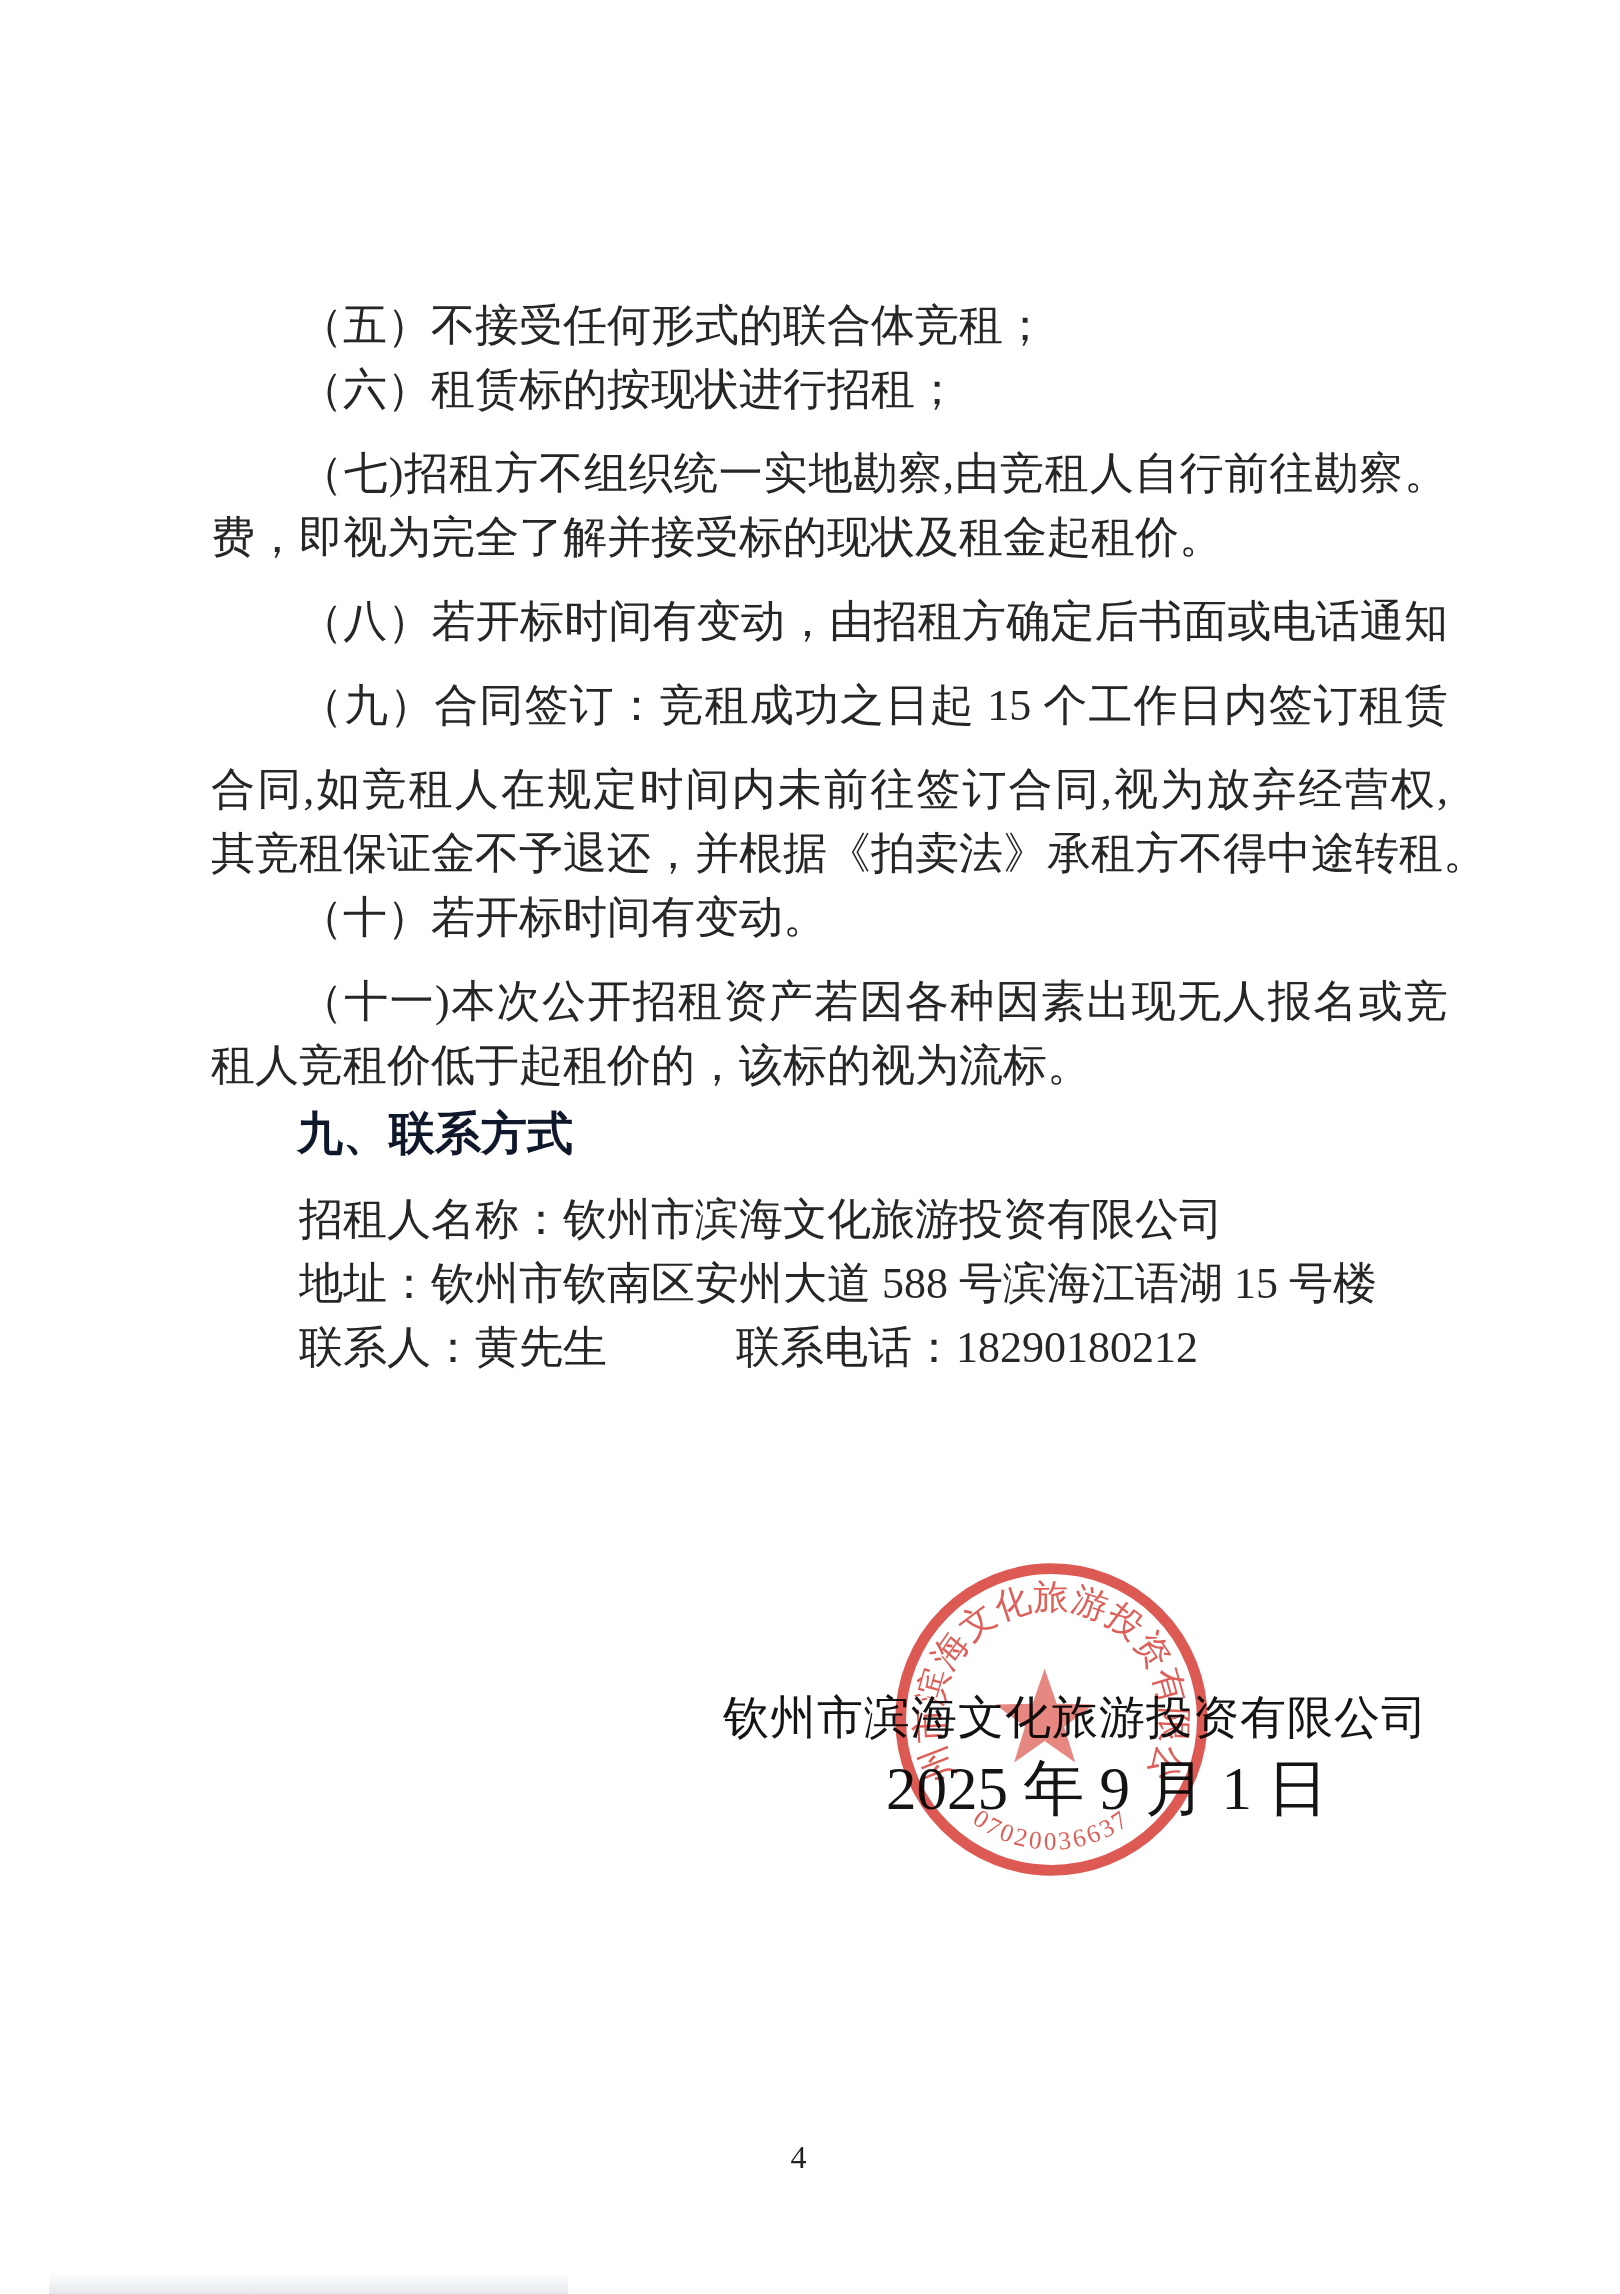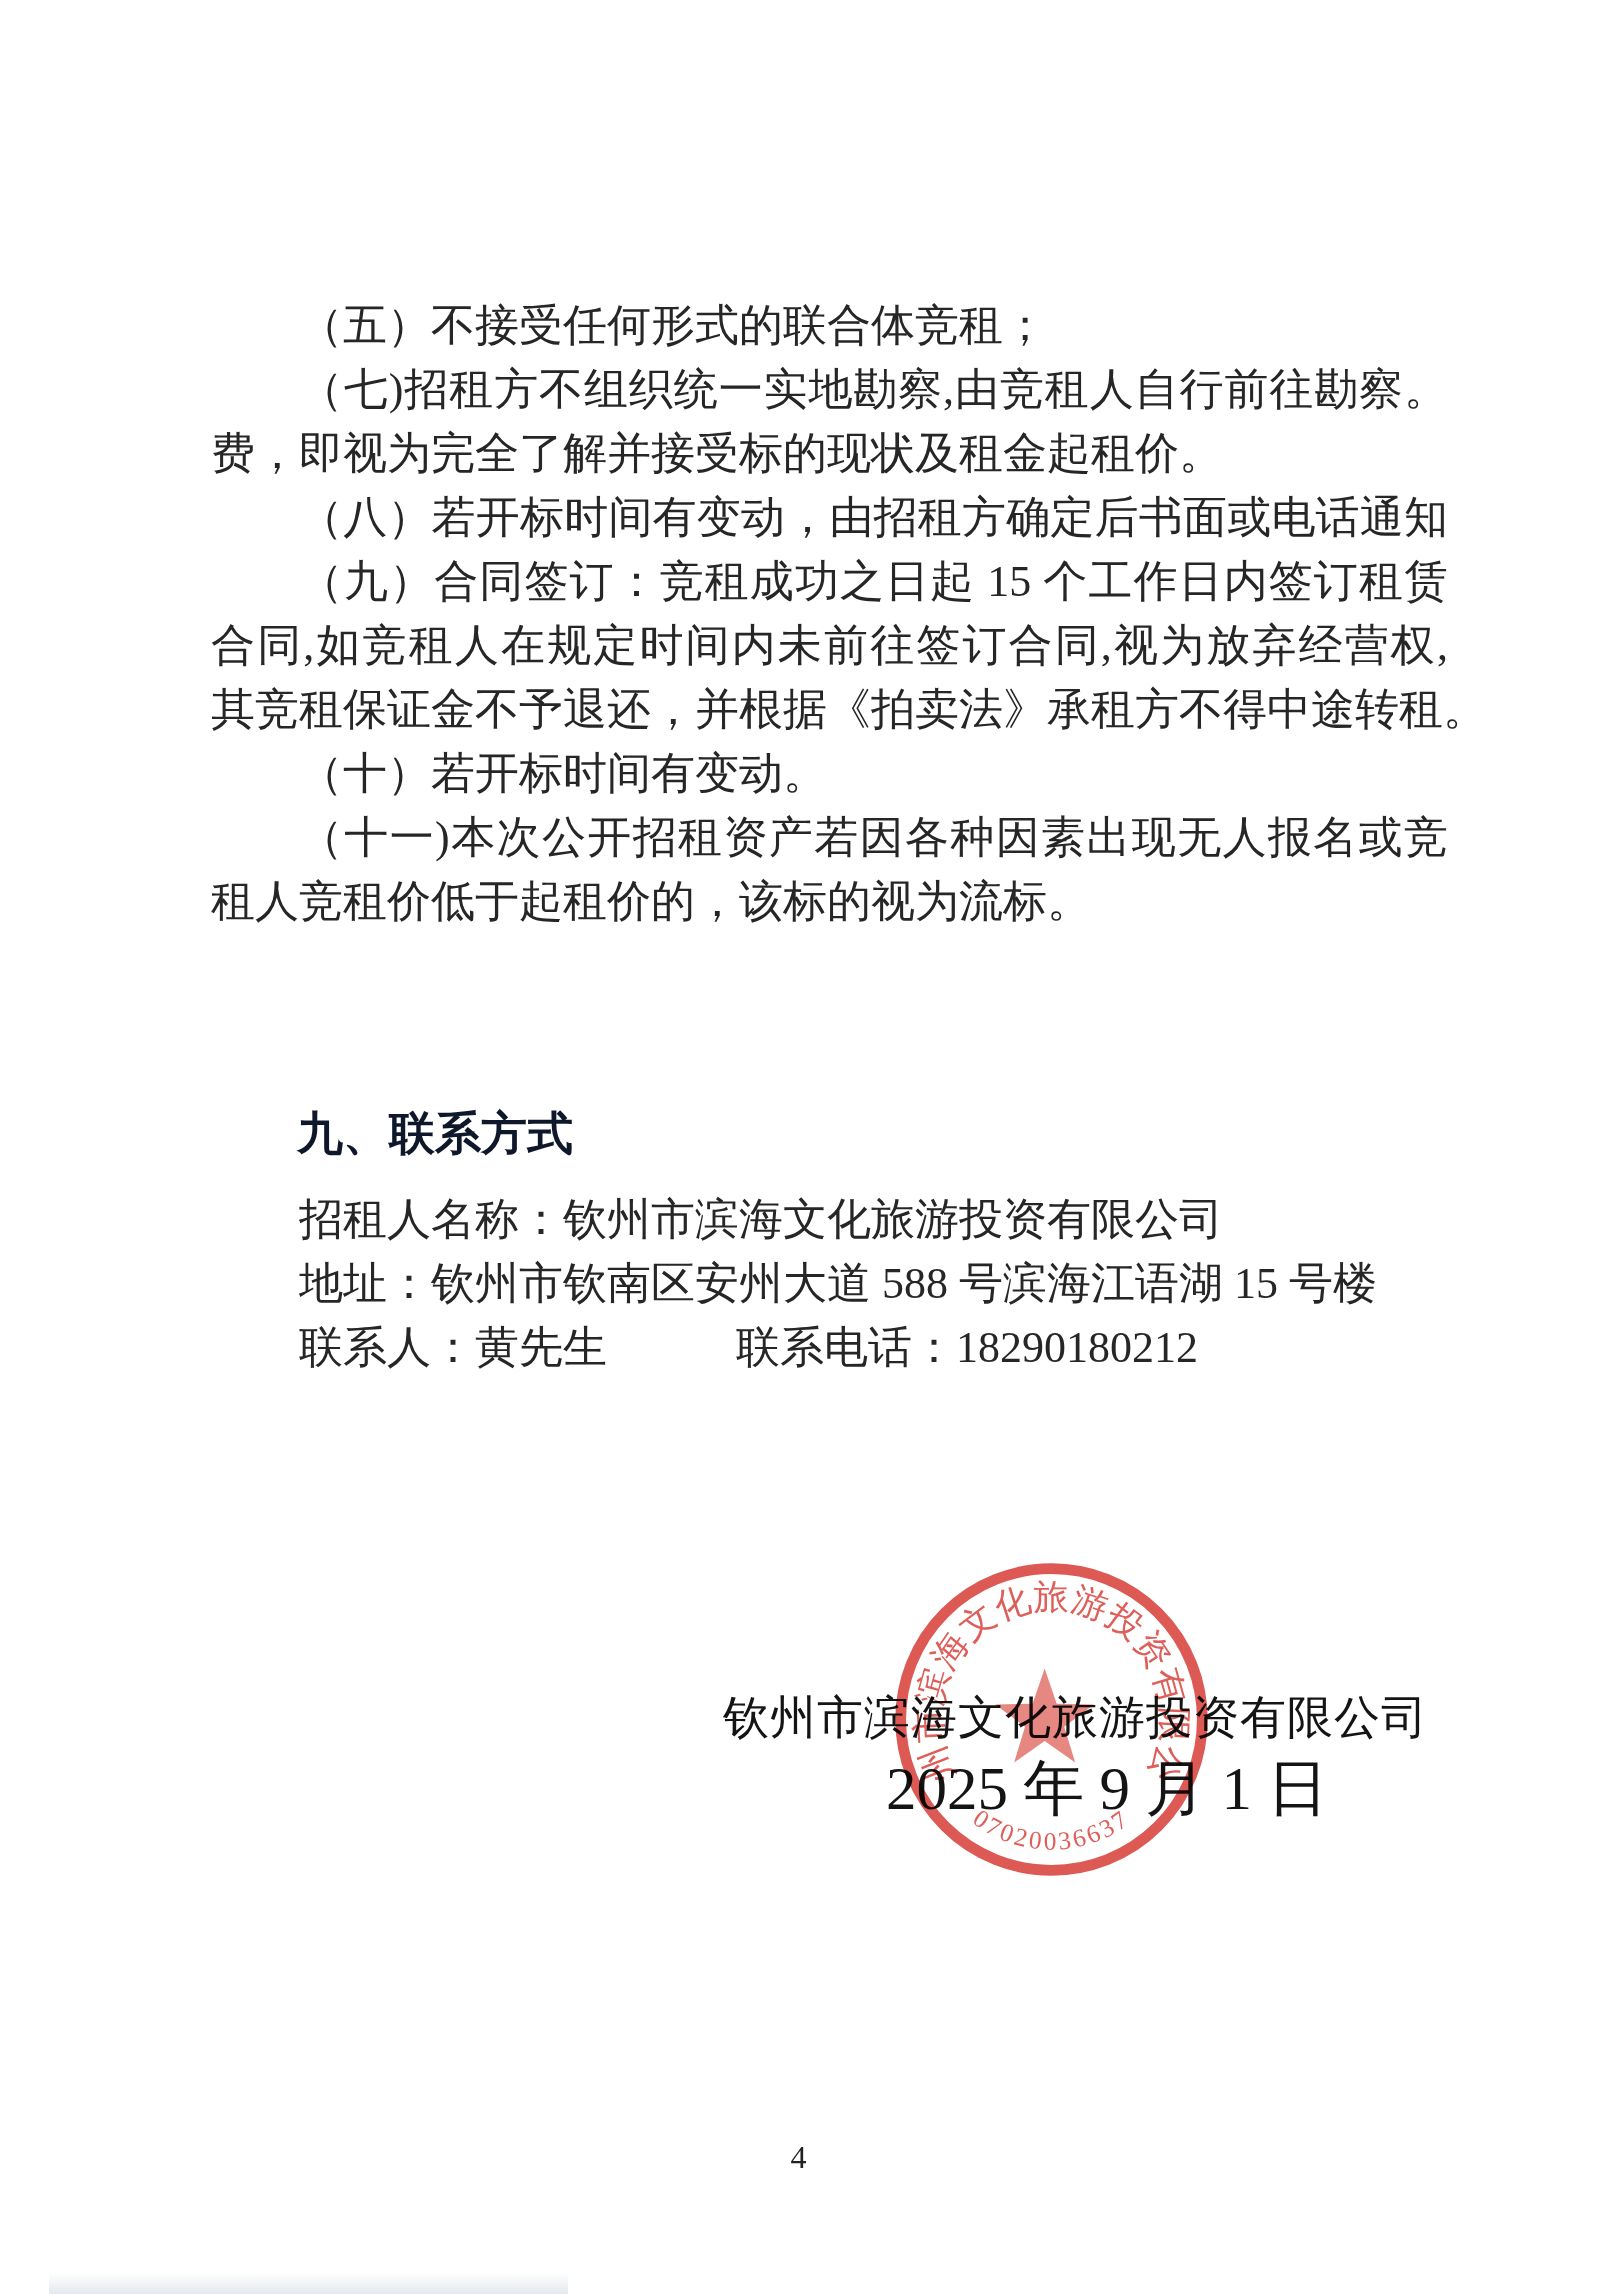--- a/index.html
+++ b/index.html
@@ -13,21 +13,21 @@
     color:#1f1f1f;
   }
   .block{position:absolute;}
   
   .doc{left:211px;top:294px;width:1237px;}
   .line{
     height:64px;line-height:64px;font-size:44px;
     color:#262626;letter-spacing:0px;
   }
   .line.indent{padding-left:88px;}
-  .line.fill{text-align:justify;text-align-last:justify;}
+  .line.fill{text-align:justify;text-align-last:justify;margin-top:20px;}
   .line.end{text-align:left;white-space:nowrap;}
   
   .heading{
     left:297px;top:1104px;
     font-family:"Liberation Sans","DejaVu Sans",sans-serif;
     font-weight:700;font-size:46px;line-height:59px;color:#0f172a;
     white-space:nowrap;
   }
   
   .contact{left:299px;top:1188px;width:1157px;}
@@ -64,20 +64,21 @@
     pointer-events:none;
   }
 </style>
 </head>
 <body>
 
 <div class="page">
 
   <div class="block doc">
     <div class="line indent end">（五）不接受任何形式的联合体竞租；</div>
+    <div class="line indent end">（六）租赁标的按现状进行招租；</div>
     <div class="line indent fill">（七)招租方不组织统一实地勘察,由竞租人自行前往勘察。</div>
     <div class="line end">费，即视为完全了解并接受标的现状及租金起租价。</div>
     <div class="line indent fill">（八）若开标时间有变动，由招租方确定后书面或电话通知</div>
     <div class="line indent fill">（九）合同签订：竞租成功之日起 15 个工作日内签订租赁</div>
     <div class="line fill">合同,如竞租人在规定时间内未前往签订合同,视为放弃经营权,</div>
     <div class="line end">其竞租保证金不予退还，并根据《拍卖法》承租方不得中途转租。</div>
     <div class="line indent end">（十）若开标时间有变动。</div>
     <div class="line indent fill">（十一)本次公开招租资产若因各种因素出现无人报名或竞</div>
     <div class="line end">租人竞租价低于起租价的，该标的视为流标。</div>
   </div>

